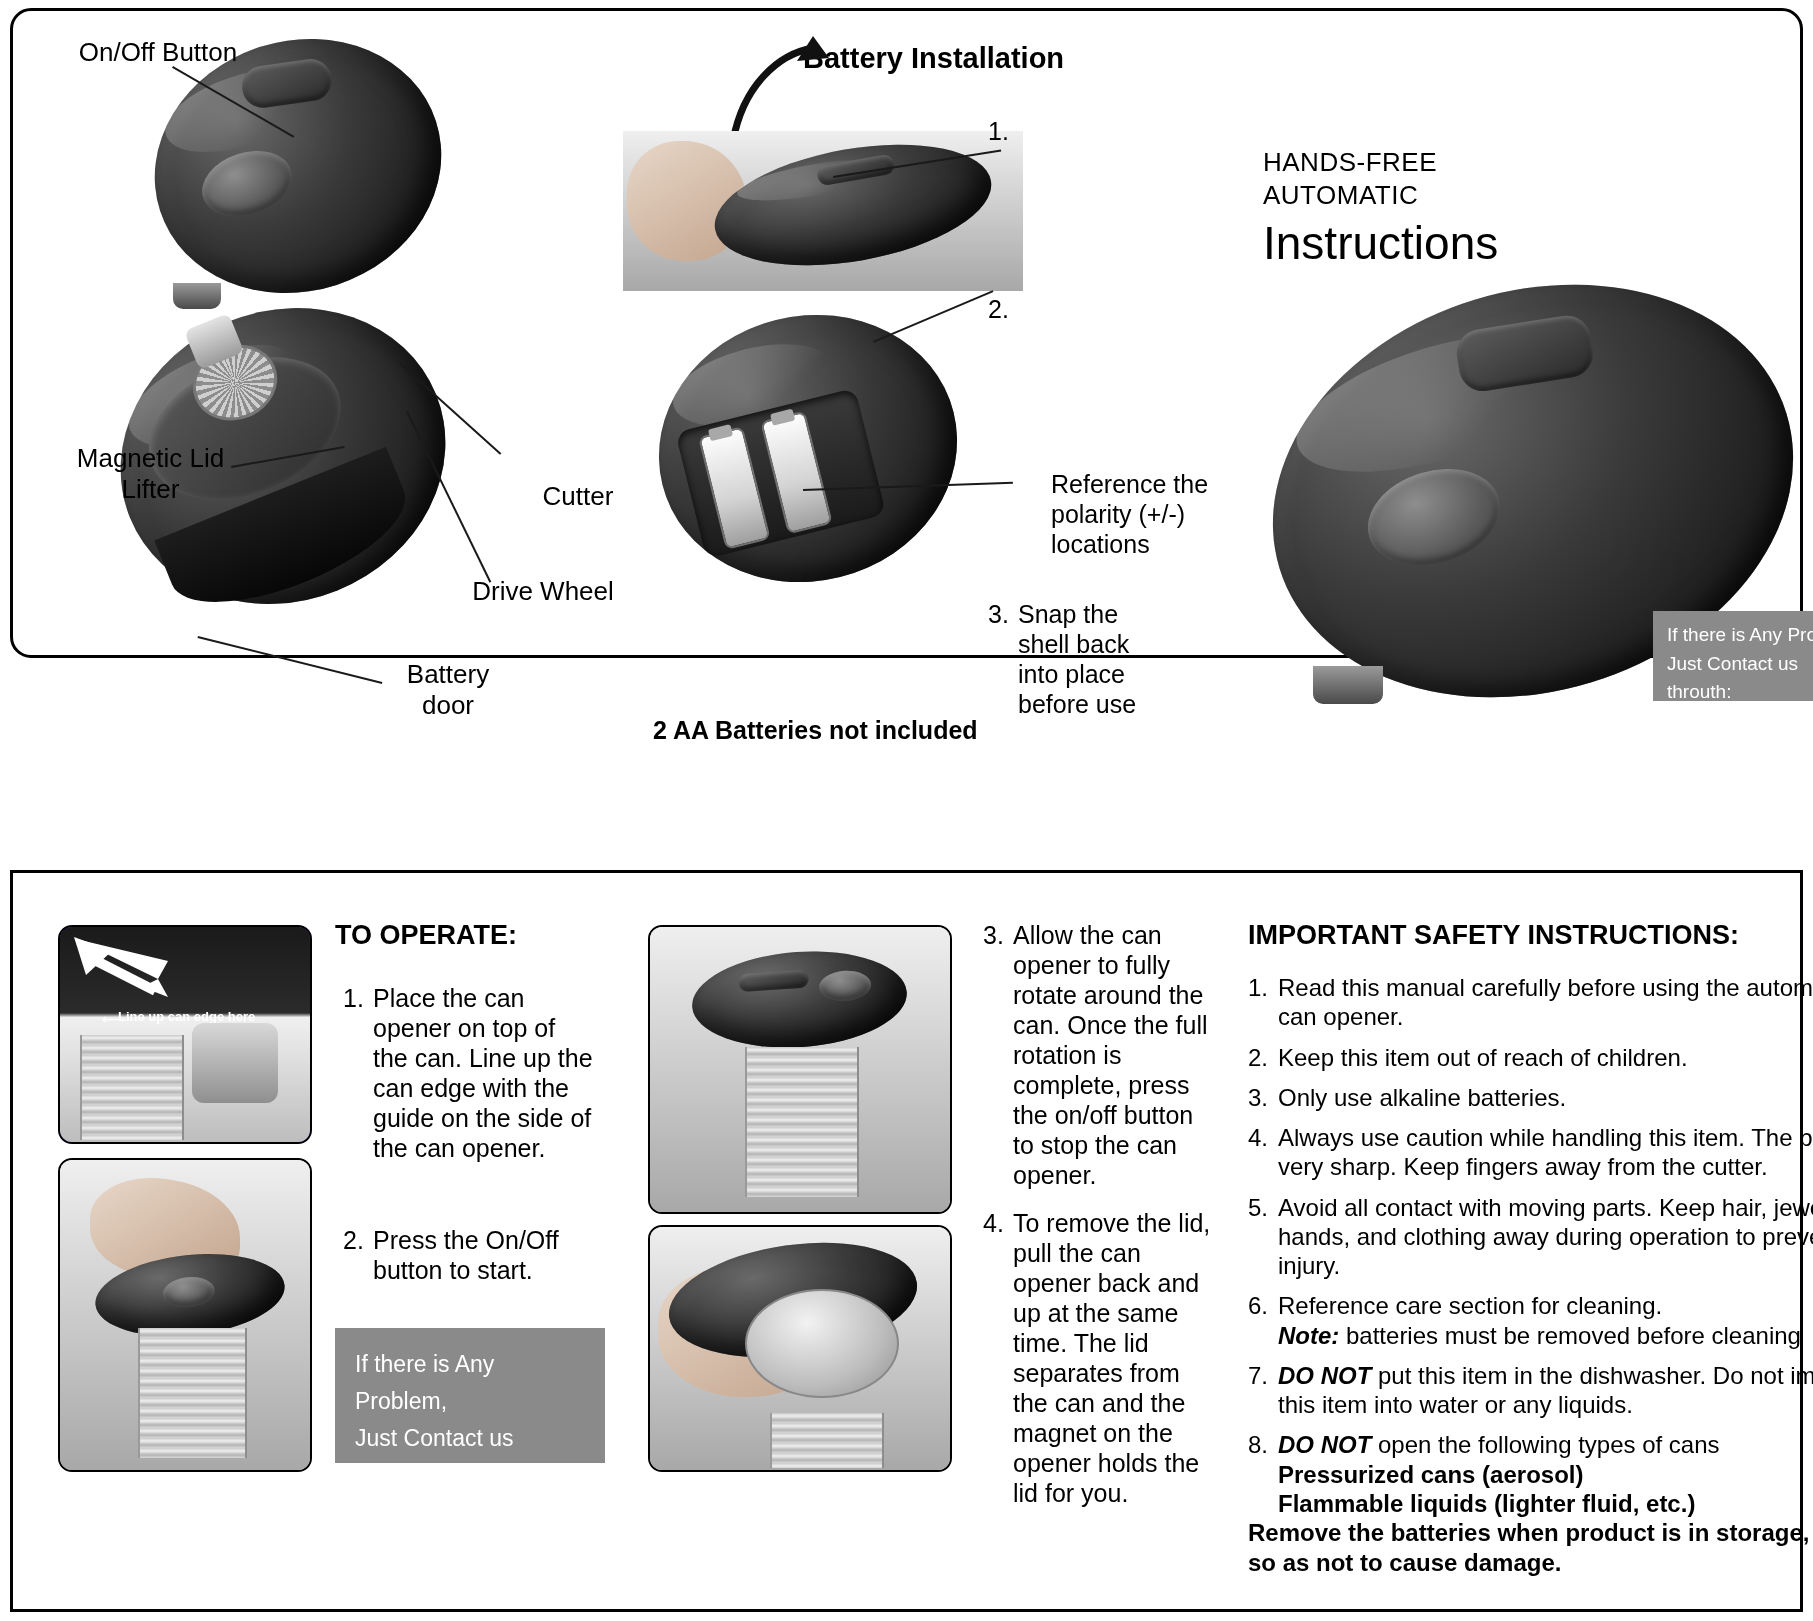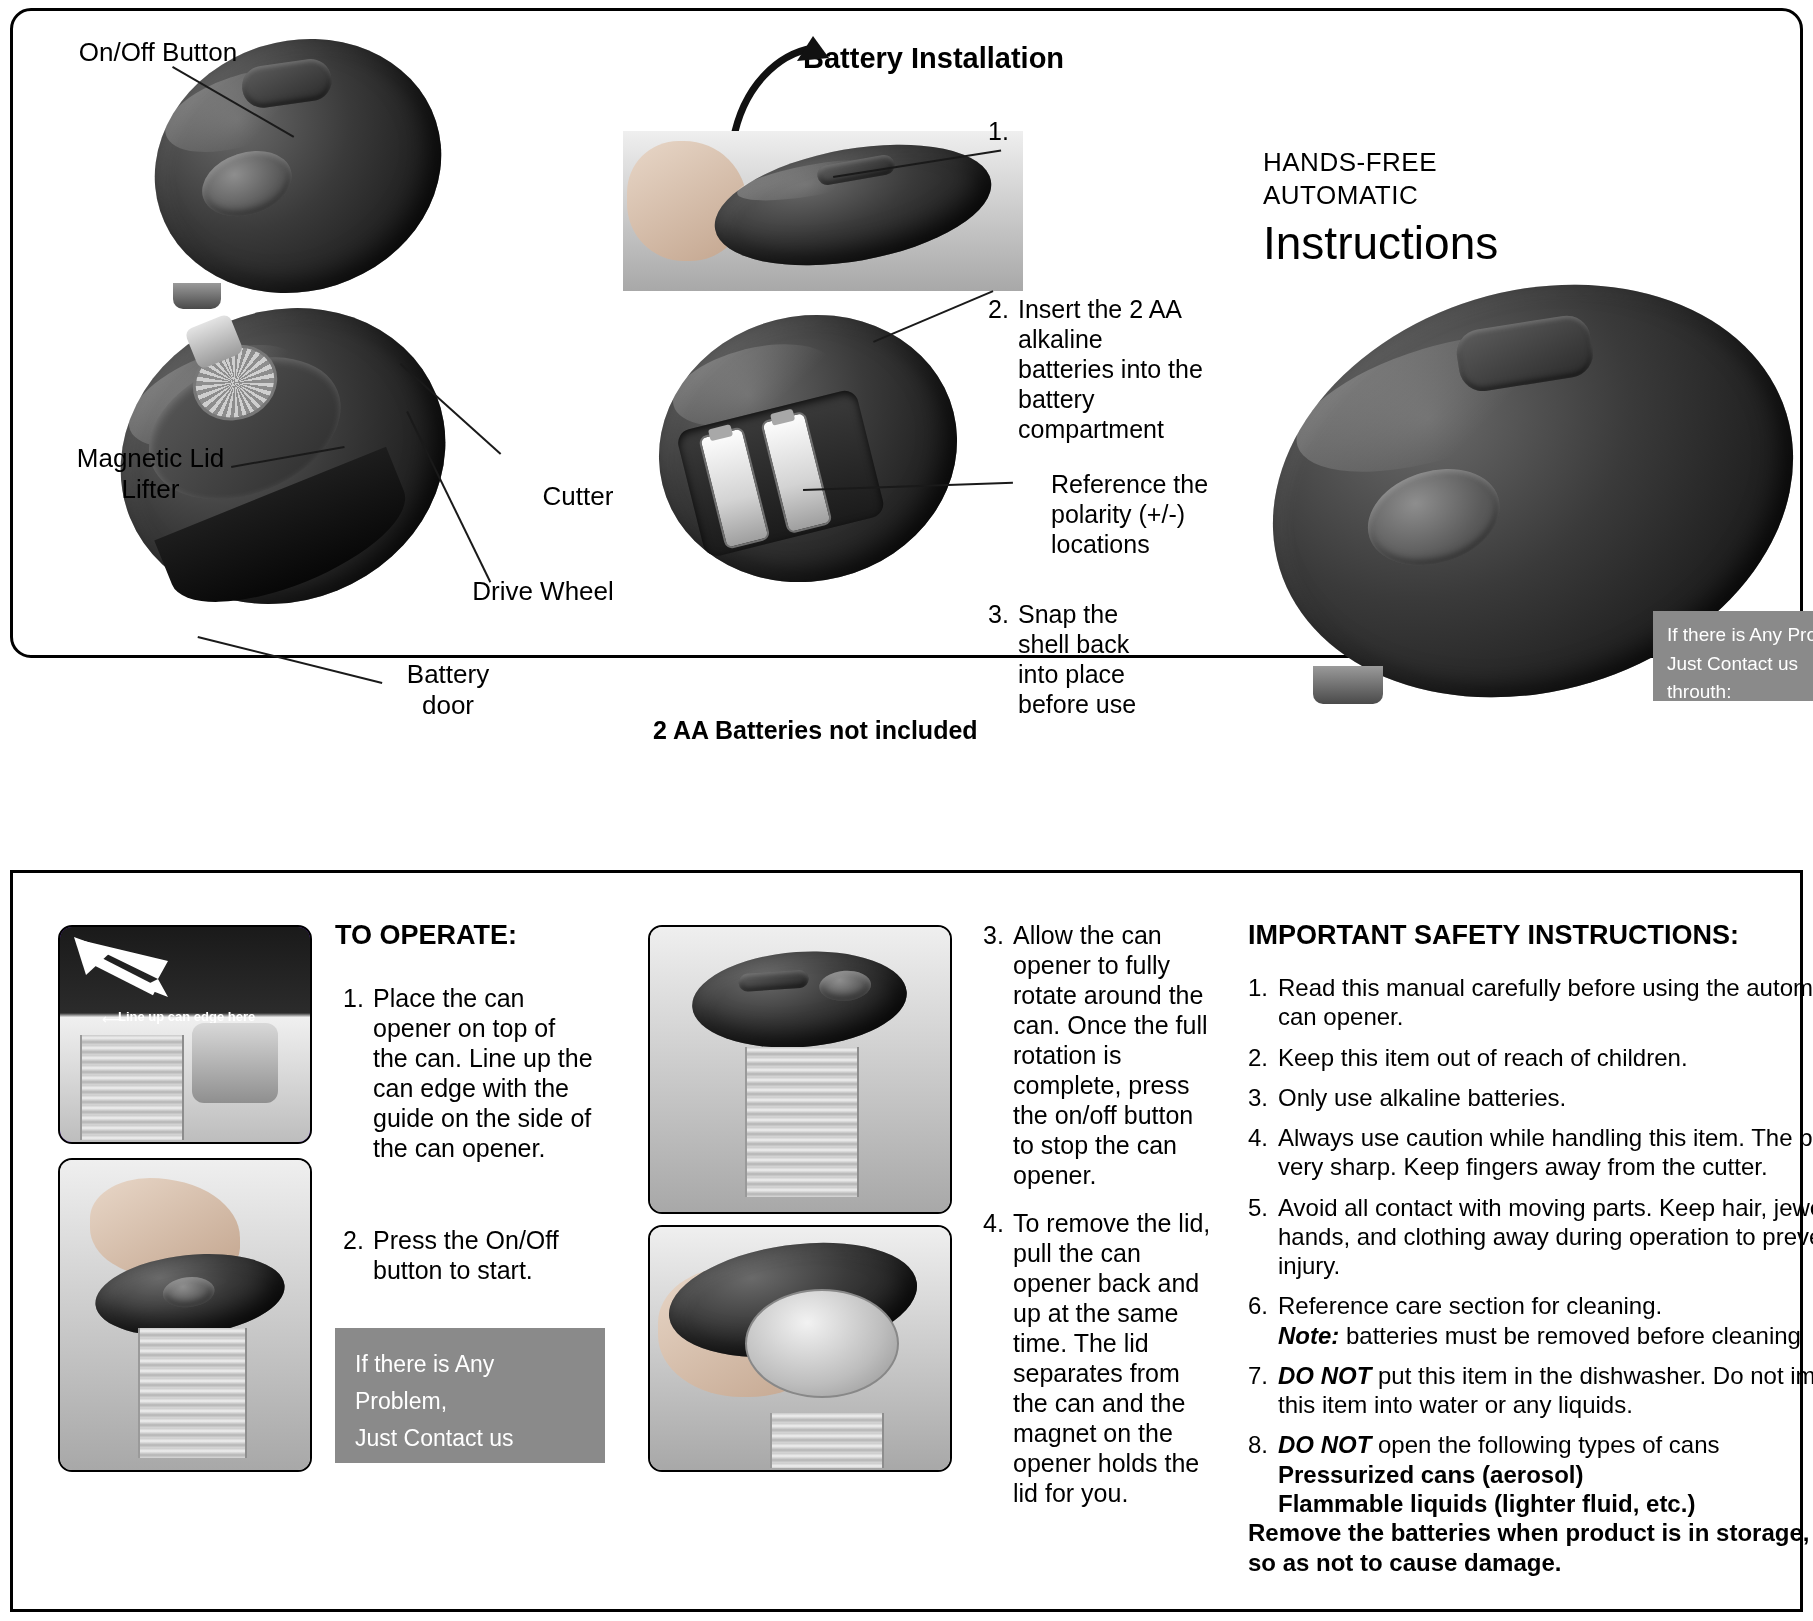--- a/index.html
+++ b/index.html
@@ -283,21 +283,20 @@
   <div class="numlist" style="left:975px; top:105px; width:215px;">
     <div class="row">
       <div class="num">1.</div>
     </div>
   </div>
   <div class="connector" style="left:820px; top:165px; width:170px; transform:rotate(-9deg);"></div>
 
   <div class="numlist" style="left:975px; top:283px; width:215px;">
     <div class="row">
       <div class="num">2.</div>
-      <div class="body">Insert the 2 AA alkaline batteries into the battery compartment</div>
     </div>
   </div>
   <div class="connector" style="left:860px; top:330px; width:130px; transform:rotate(-23deg);"></div>
 
   <div class="numlist" style="left:1005px; top:458px; width:200px;margin-left:33px;">
     <div class="row">
       <div class="body">Reference the polarity (+/-) locations</div>
     </div>
   </div>
   <div class="connector" style="left:790px; top:478px; width:210px; transform:rotate(-2deg);"></div>

